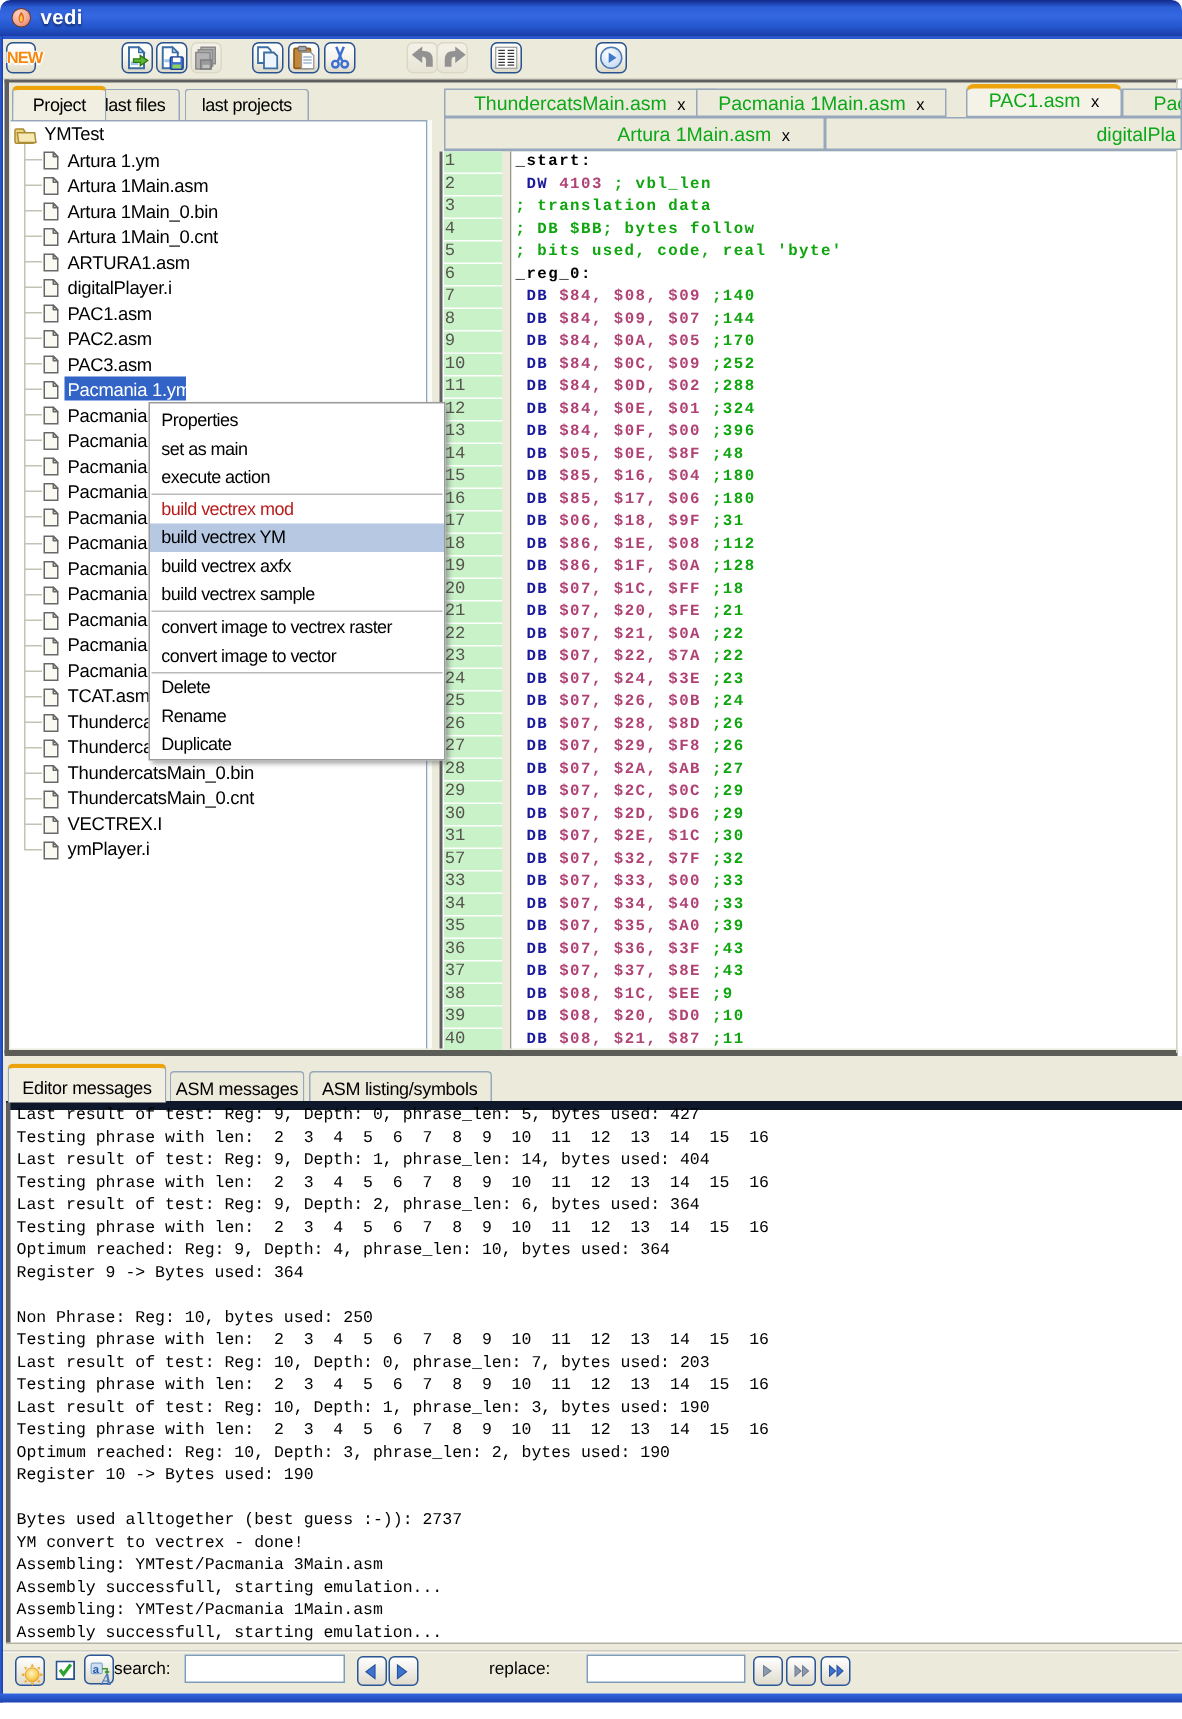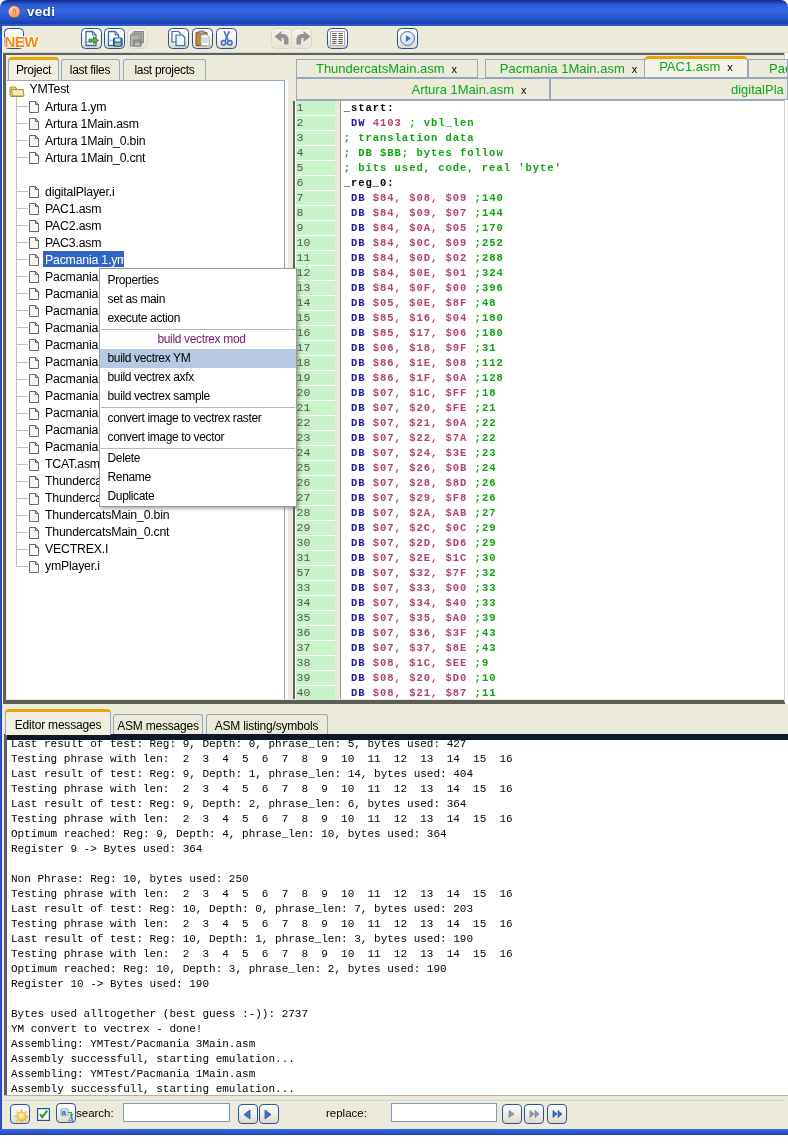--- a/index.html
+++ b/index.html
@@ -18,21 +18,21 @@
 #brdl { left:0; top:24px; width:2px; height:1111px; background:linear-gradient(90deg,#2c5ed6,#1c3da8); }
 #brdb { left:0; top:1129px; width:788px; height:6px; background:linear-gradient(180deg,#3468e2,#1e44b0); }
 
 
 #toolbar { left:0px; top:24px; width:788px; height:29px; background:#eceadb; border-top:2.5px solid #2a58cc; border-bottom:1px solid #d8d5c5;}
 .tbtn { position:absolute; top:1.5px; width:21px; height:21px; border:1.6px solid #28538f; border-radius:4.5px;
   background:linear-gradient(180deg,#ffffff 0%,#f4f2ea 55%,#ddd9c9 100%); }
 .tbtn svg { position:absolute; left:1px; top:1px; }
 .tbtn.dis { border:1px solid #dbd8c8; background:linear-gradient(180deg,#f4f2e8,#e8e5d6); }
 .tbtn.dis svg { left:1.5px; top:1.5px; }
-#newtxt { position:absolute; left:0; top:4px; width:100%; text-align:center; font-size:15px; font-weight:bold;
+#newtxt { position:absolute; left:0; top:4px; width:100%; text-align:center; font-size:11px; font-weight:bold;
   color:#f5880f; text-shadow:-1px 0 0 #fff,1px 0 0 #fff,0 -1px 0 #fff,0 1px 0 #fff; letter-spacing:-0.6px;}
 
 
 #mainbg { left:3px; top:54px; width:782px; height:646px; background:#eceadb; }
 #mainframe { left:3px; top:53px; width:782px; height:649px; border-top:2px solid #5f5f5f; border-left:3px solid #5f5f5f; background:transparent; }
 #mainbot { left:3px; top:699.5px; width:782px; height:4px; background:#5d5d58; }
 
 
 .tab { position:absolute; background:#eceadb; border:1px solid #98a8bc; border-bottom:none;
   border-radius:3px 3px 0 0; font-size:12px; color:#000; text-align:center; }
@@ -88,21 +88,21 @@
 .sbtn { position:absolute; top:6px; width:20px; height:20px; border:1.4px solid #2a5597; border-radius:4px;
   background:linear-gradient(180deg,#ffffff,#dfdbcc); }
 .sbtn svg { position:absolute; left:3px; top:3.5px; }
 .slab { position:absolute; font-size:11.5px; color:#000; top:9px; }
 .sinput { position:absolute; top:5px; height:19px; background:#fff; border:1px solid #7f9db9; }
 
 
 #menu { left:98.5px; top:267.5px; width:198px; height:239px; background:#fff; border:1px solid #9a9a9a;
   box-shadow:2px 2px 3px rgba(80,80,80,0.45); padding-top:2.5px; z-index:50; }
 .mi { height:19px; font-size:12px; letter-spacing:-0.35px; color:#000; padding-left:8px; line-height:19px; white-space:nowrap; }
-.mi.mdis { color:#701a75;text-align:center; }
+.mi.mdis { color:#b91c1c; }
 .mi.mhl { background:#b7c8e2; }
 .msep { height:1px; margin:0.7px 1px 0.8px 1px; background:#b9b9b9; }
 </style></head>
 <body>
 <div id="win">
   <div class="abs" id="title">
       <span class="icn"><svg width="14" height="14" viewBox="0 0 14 14">
           <defs>
             <radialGradient id="vg" cx="0.38" cy="0.3" r="0.85">
               <stop offset="0" stop-color="#fbd3c4"></stop>
@@ -215,21 +215,21 @@
       </div>
   </div>
 
   <div class="abs" id="mainbg"></div>
   <div class="abs" id="mainframe"></div>
   <div class="abs" id="mainbot"></div>
   <div class="abs" id="erightline"></div>
   <div class="abs" id="etopline"></div>
 
   <div id="ptabs">
-    <div class="tab seltab abs" style="left:8px;width:51px;">Project</div>
+    <div class="tab seltab abs" style="left:8px;width:63px;">Project</div>
     <div class="tab abs" style="left:60.5px;width:59px;">last files</div>
     <div class="tab abs" style="left:123px;width:83px;">last projects</div>
   </div>
   <div class="abs" id="treebox"></div>
   <div class="abs" id="treescroll"></div>
   <div class="abs" id="treevline"></div>
 <div class="trow" style="top:81.5px">
       <span class="ticn" style="left:2.5px;top:1px"><svg width="16" height="13" viewBox="0 0 16 13">
           <path d="M1 3.5 L1 11.5 Q1 12.5 2 12.5 L13 12.5 Q14 12.5 14 11.5 L14 5.5 L8 5.5 L6.5 3 L2 3 Q1 3 1 3.5 Z" fill="#ecd27b" stroke="#ab8c36" stroke-width="1"></path>
           <path d="M2.5 5.5 L14 5.5 L15 12 L3.5 12 Z" fill="#f6e9b6" stroke="#ab8c36" stroke-width="1" stroke-linejoin="round"></path>
@@ -261,20 +261,28 @@
       <span class="tlab" style="left:39px">Artura 1Main_0.bin</span>
     </div>
 <div class="trow" style="top:150.1px">
       <span class="tbranch" style="left:10px"></span>
       <span class="ticn" style="left:22px;top:1px"><svg class="pgi" width="12" height="14" viewBox="0 0 12 14">
           <path d="M1.5 1.5 L7.5 1.5 L10.5 4.5 L10.5 12.5 L1.5 12.5 Z" fill="#fbfaf2" stroke="#68686a" stroke-width="1"></path>
           <path d="M7.5 1.5 L7.5 4.5 L10.5 4.5 Z" fill="#d8d8d0" stroke="#68686a" stroke-width="1" stroke-linejoin="round"></path>
         </svg></span>
       <span class="tlab" style="left:39px">Artura 1Main_0.cnt</span>
     </div>
+<div class="trow" style="top:167.1px">
+      <span class="tbranch" style="left:10px"></span>
+      <span class="ticn" style="left:22px;top:1px"><svg class="pgi" width="12" height="14" viewBox="0 0 12 14">
+          <path d="M1.5 1.5 L7.5 1.5 L10.5 4.5 L10.5 12.5 L1.5 12.5 Z" fill="#fbfaf2" stroke="#68686a" stroke-width="1"></path>
+          <path d="M7.5 1.5 L7.5 4.5 L10.5 4.5 Z" fill="#d8d8d0" stroke="#68686a" stroke-width="1" stroke-linejoin="round"></path>
+        </svg></span>
+      <span class="tlab" style="left:39px">ARTURA1.asm</span>
+    </div>
 <div class="trow" style="top:184.2px">
       <span class="tbranch" style="left:10px"></span>
       <span class="ticn" style="left:22px;top:1px"><svg class="pgi" width="12" height="14" viewBox="0 0 12 14">
           <path d="M1.5 1.5 L7.5 1.5 L10.5 4.5 L10.5 12.5 L1.5 12.5 Z" fill="#fbfaf2" stroke="#68686a" stroke-width="1"></path>
           <path d="M7.5 1.5 L7.5 4.5 L10.5 4.5 Z" fill="#d8d8d0" stroke="#68686a" stroke-width="1" stroke-linejoin="round"></path>
         </svg></span>
       <span class="tlab" style="left:39px">digitalPlayer.i</span>
     </div>
 <div class="trow" style="top:201.2px">
       <span class="tbranch" style="left:10px"></span>
@@ -447,21 +455,21 @@
 <div class="trow" style="top:558.8px">
       <span class="tbranch" style="left:10px"></span>
       <span class="ticn" style="left:22px;top:1px"><svg class="pgi" width="12" height="14" viewBox="0 0 12 14">
           <path d="M1.5 1.5 L7.5 1.5 L10.5 4.5 L10.5 12.5 L1.5 12.5 Z" fill="#fbfaf2" stroke="#68686a" stroke-width="1"></path>
           <path d="M7.5 1.5 L7.5 4.5 L10.5 4.5 Z" fill="#d8d8d0" stroke="#68686a" stroke-width="1" stroke-linejoin="round"></path>
         </svg></span>
       <span class="tlab" style="left:39px">ymPlayer.i</span>
     </div>
 
   <div class="etab abs" style="left:295.5px;top:59px;width:182px;height:19px;line-height:18px;">ThundercatsMain.asm<span class="x">x</span></div>
-  <div class="etab abs" style="left:485px;top:59px;width:167px;height:19px;line-height:18px;">Pacmania 1Main.asm<span class="x">x</span></div>
+  <div class="etab abs" style="left:464px;top:59px;width:167px;height:19px;line-height:18px;">Pacmania 1Main.asm<span class="x">x</span></div>
   <div class="etab etsel abs" style="left:644px;top:56px;width:104px;height:22px;line-height:16px;">PAC1.asm<span class="x">x</span></div>
   <div class="etab abs" style="left:748px;top:59px;width:40px;height:19px;line-height:18px;text-align:left;padding-left:20px;">Pac</div>
   <div class="etab abs" style="left:295.5px;top:78px;width:254.5px;height:22px;line-height:21px;text-align:left;padding-left:115px;">Artura 1Main.asm<span class="x">x</span></div>
   <div class="etab abs" style="left:550px;top:78px;width:238px;height:22px;line-height:21px;text-align:left;padding-left:180px;">digitalPla</div>
 
   <div class="abs" id="gutter"></div>
 <div class="gcell" style="top:101.3px">1</div>
 <div class="gcell" style="top:116.3px">2</div>
 <div class="gcell" style="top:131.3px">3</div>
 <div class="gcell" style="top:146.3px">4</div>

